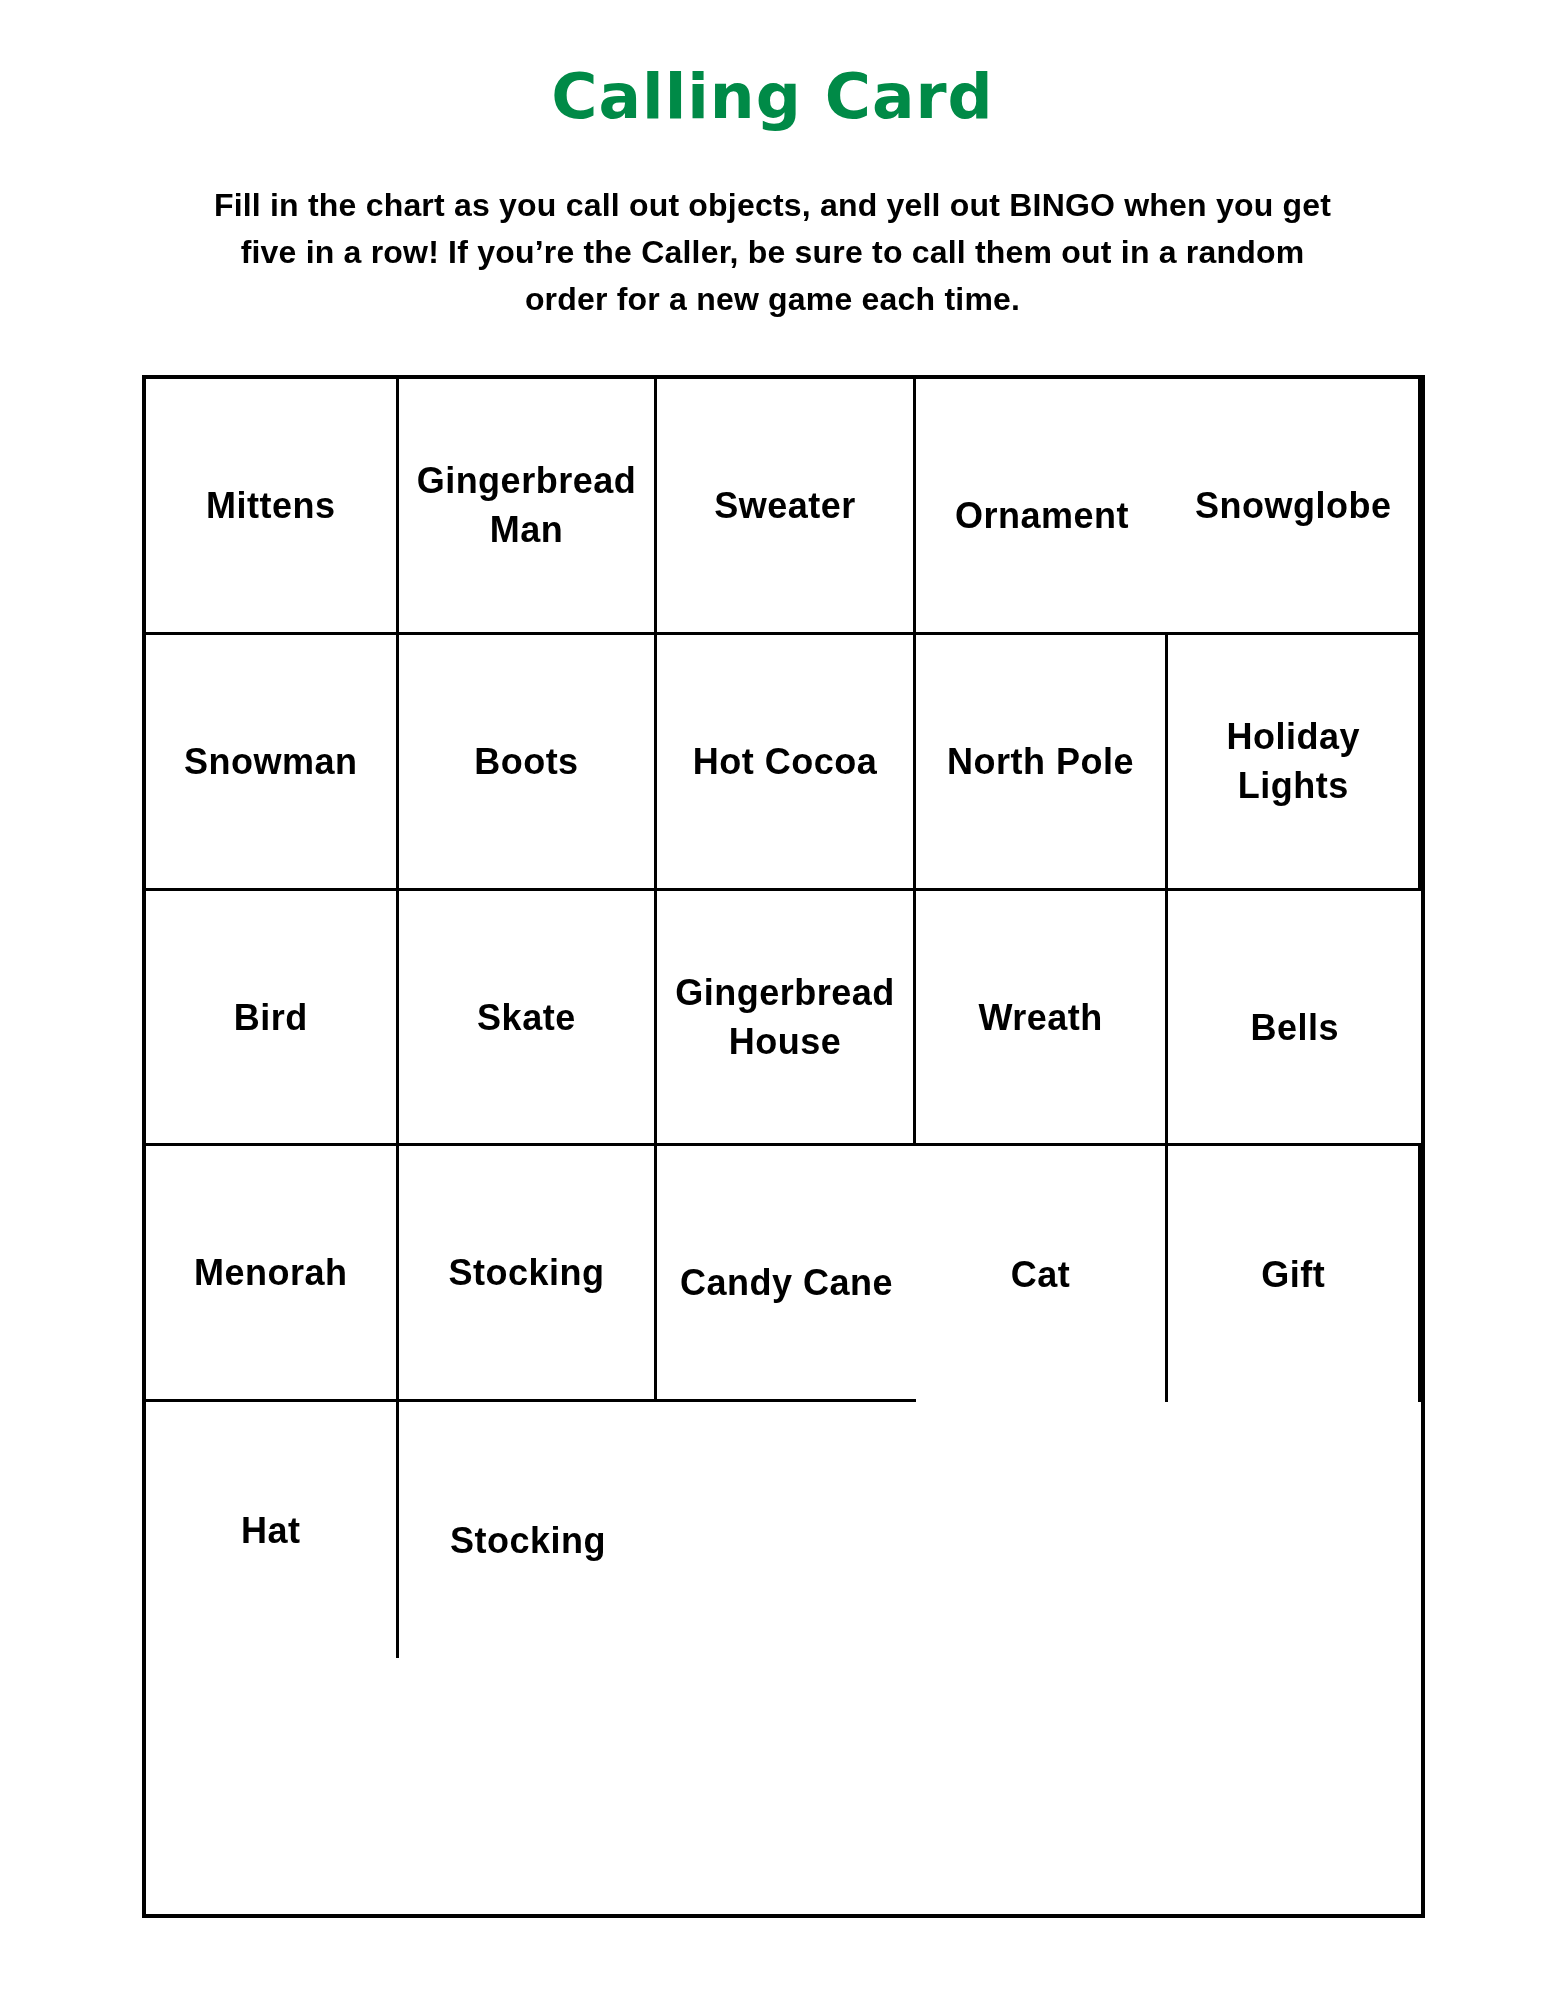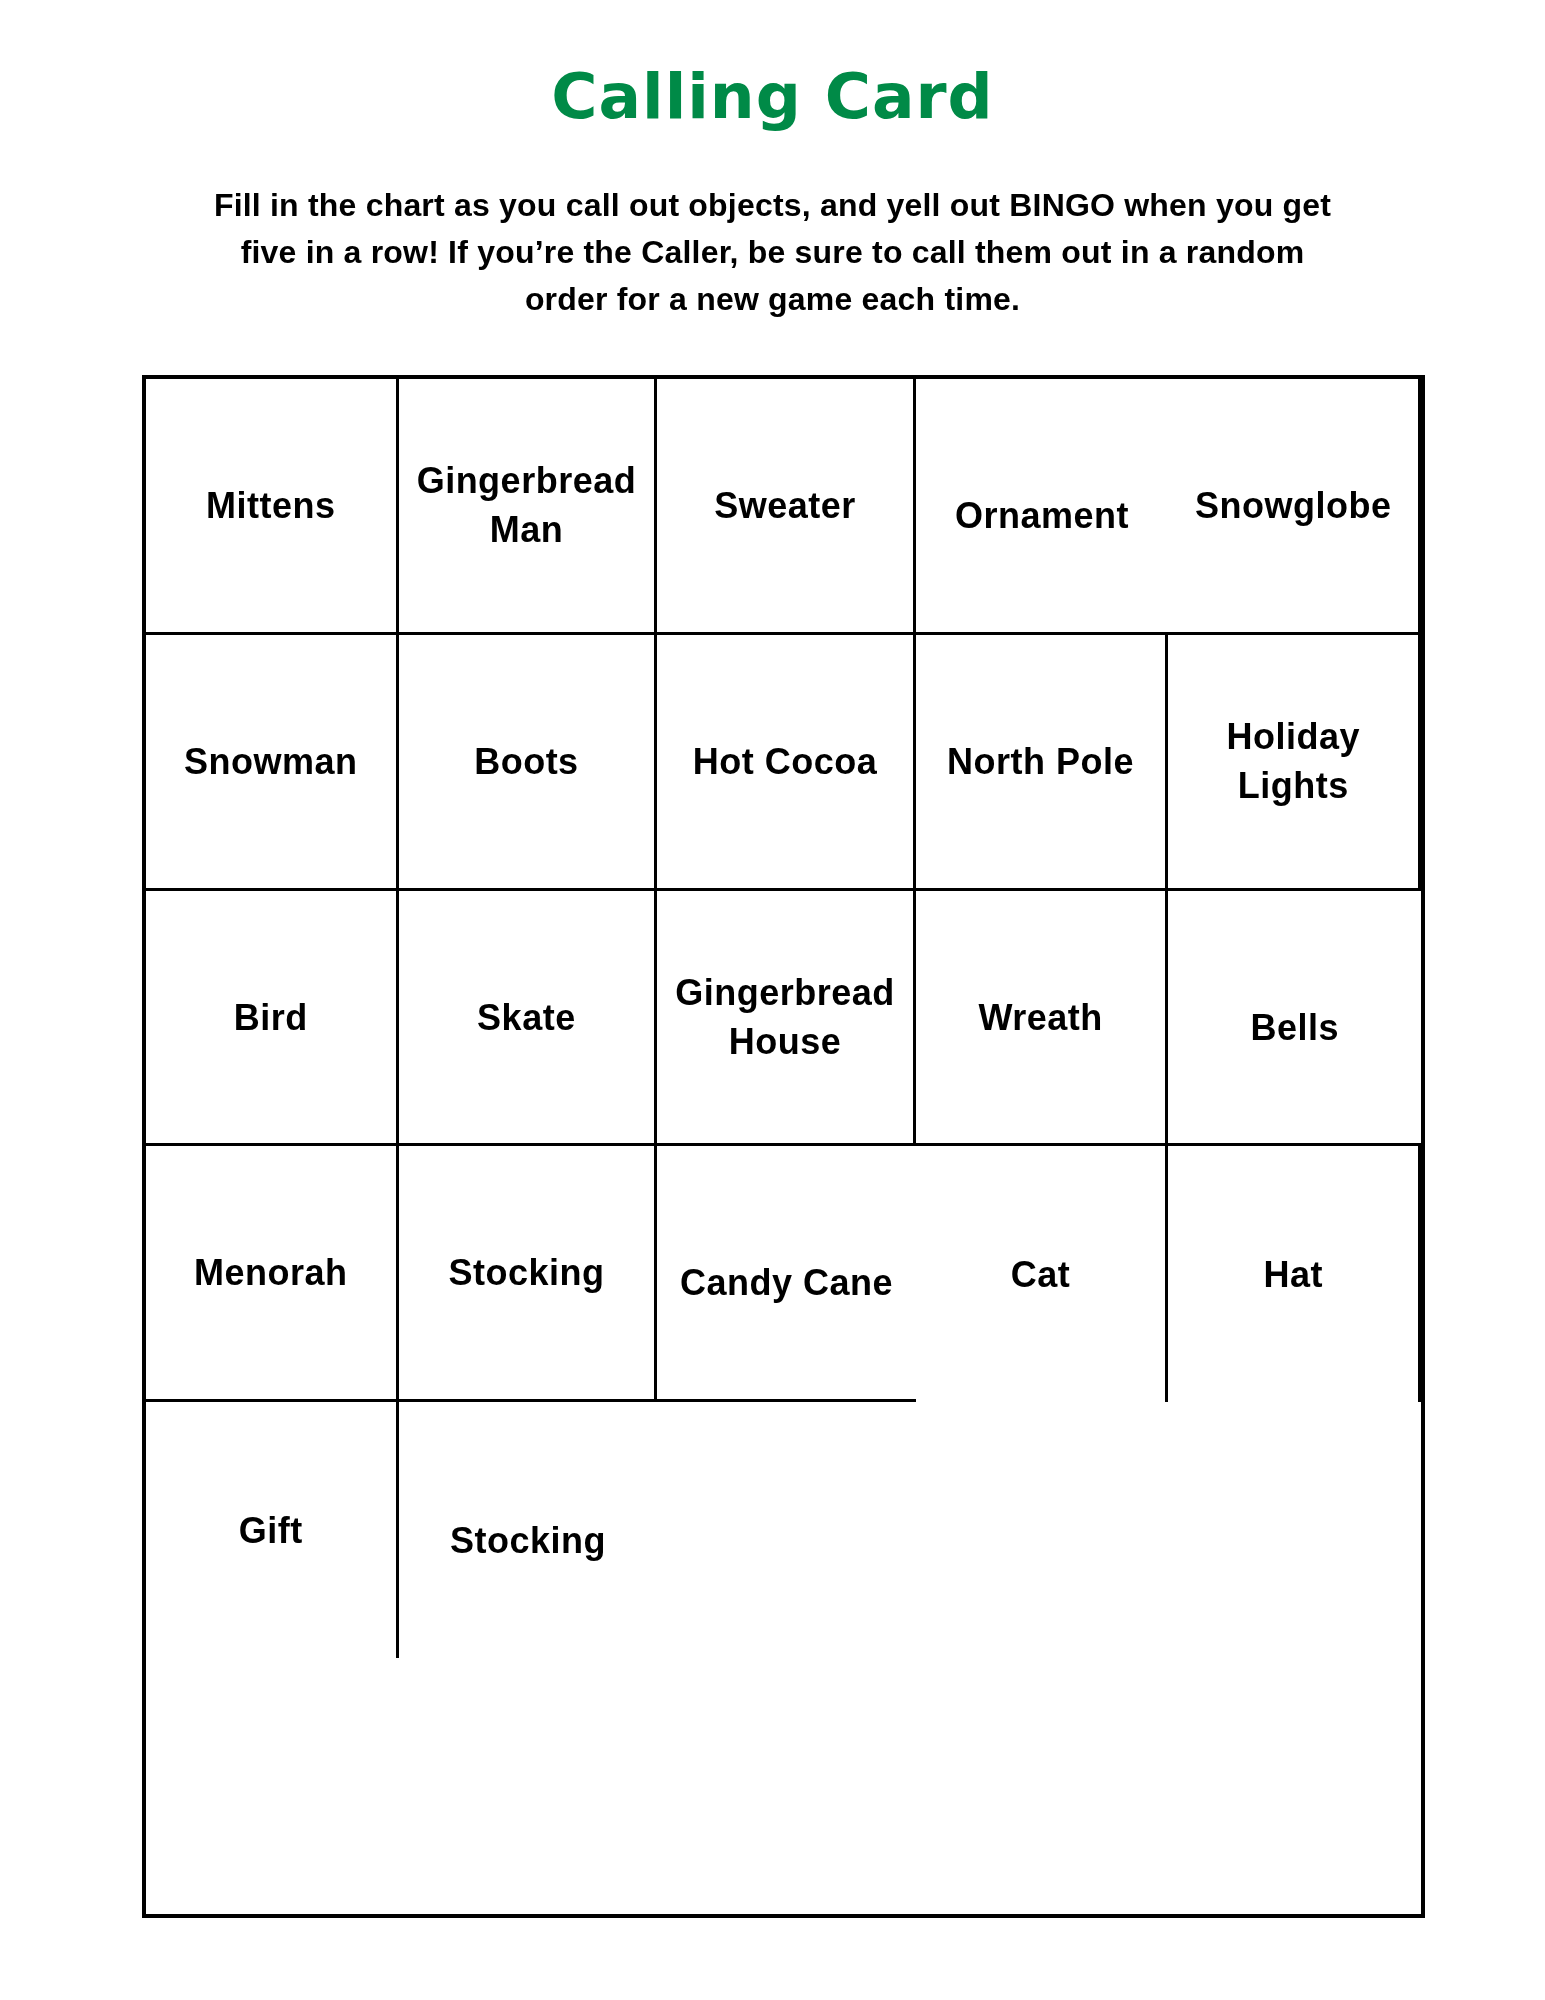--- a/index.html
+++ b/index.html
@@ -141,21 +141,21 @@
       <span class="cell-label">Stocking</span>
     </div>
   <div class="cell last-col">
       <span class="cell-label">Candy Cane</span>
     </div>
 
   <div class="cell last-row">
       <span class="cell-label">Cat</span>
     </div>
   <div class="cell last-row">
-      <span class="cell-label">Hat</span>
+      <span class="cell-label">Gift</span>
     </div>
   <div class="cell last-row">
-      <span class="cell-label">Gift</span>
+      <span class="cell-label">Hat</span>
     </div>
   <div class="cell last-row last-col">
       <span class="cell-label">Stocking</span>
     </div>
 </div>
 
 </body></html>

